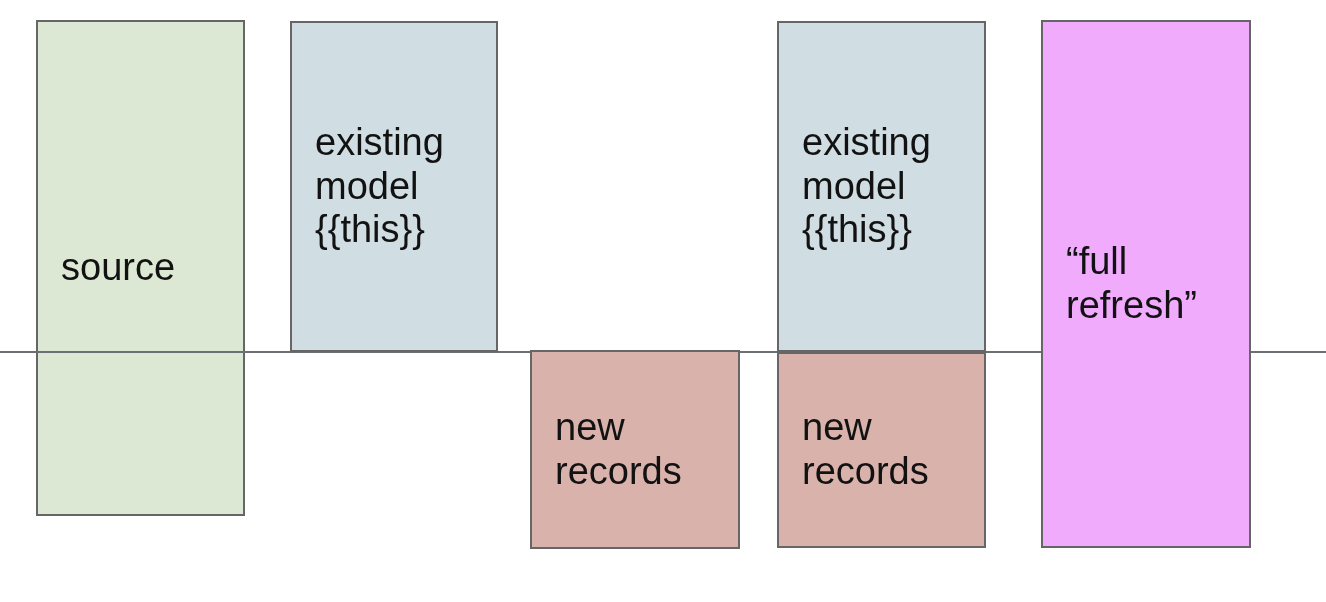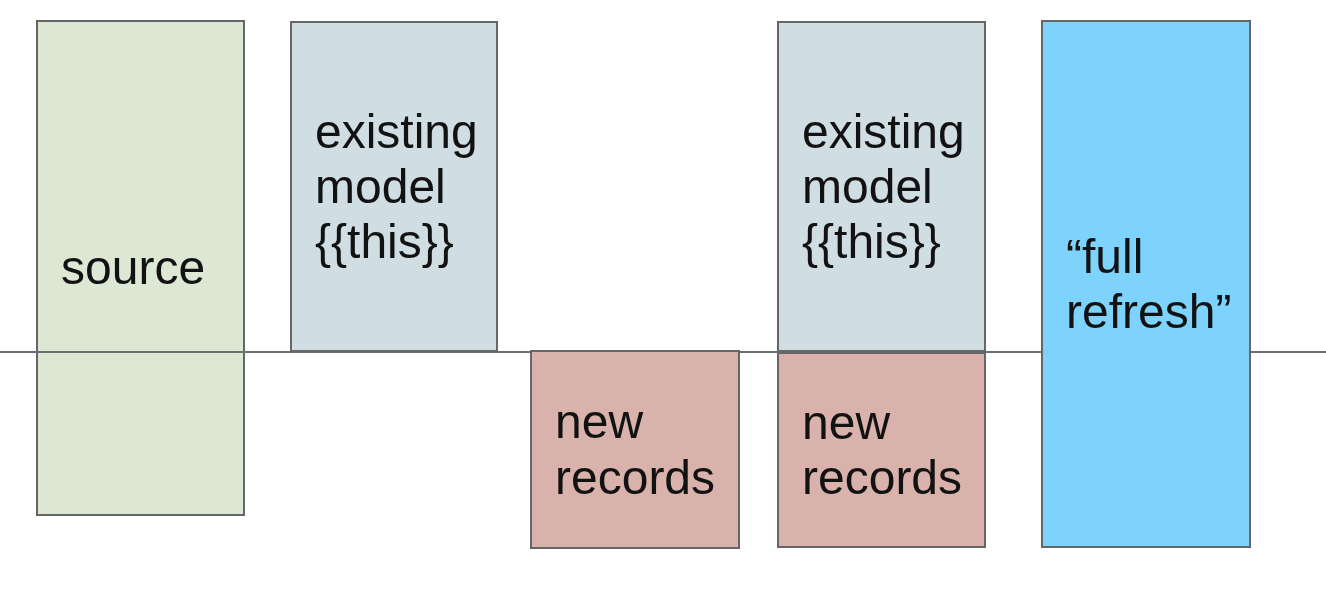--- a/index.html
+++ b/index.html
@@ -26,21 +26,21 @@
     position: absolute;
     border: 2px solid #666666;
     box-sizing: border-box;
     display: flex;
     align-items: center;
     z-index: 3;
   }
   .box .label {
     padding-left: 23px;
     padding-right: 6px;
-    font-size: 48px;
+    font-size: 38px;
     line-height: 1.15;
     color: #121212;
     white-space: pre-line;
   }
   
   .box-source          { left: 36px;   top: 20px;  width: 209px; height: 496px; z-index: 1; }
   .box-existing-1      { left: 290px;  top: 21px;  width: 208px; height: 331px; }
   .box-new-records-1   { left: 530px;  top: 350px; width: 210px; height: 199px; }
   .box-existing-2      { left: 777px;  top: 21px;  width: 209px; height: 331px; }
   .box-new-records-2   { left: 777px;  top: 352px; width: 209px; height: 196px; }
@@ -72,18 +72,18 @@
     <div class="label">existing
 model
 {{this}}</div>
   </div>
 
   <div class="box box-new-records-2" style="background: rgb(217, 179, 171);">
     <div class="label">new
 records</div>
   </div>
 
-  <div class="box box-full-refresh" style="background: #7dd3fc; align-items: center;">
+  <div class="box box-full-refresh" style="background: #f0abfc; align-items: center;">
     <div class="label">“full
 refresh”</div>
   </div>
 
 </div>
 
 </body></html>

